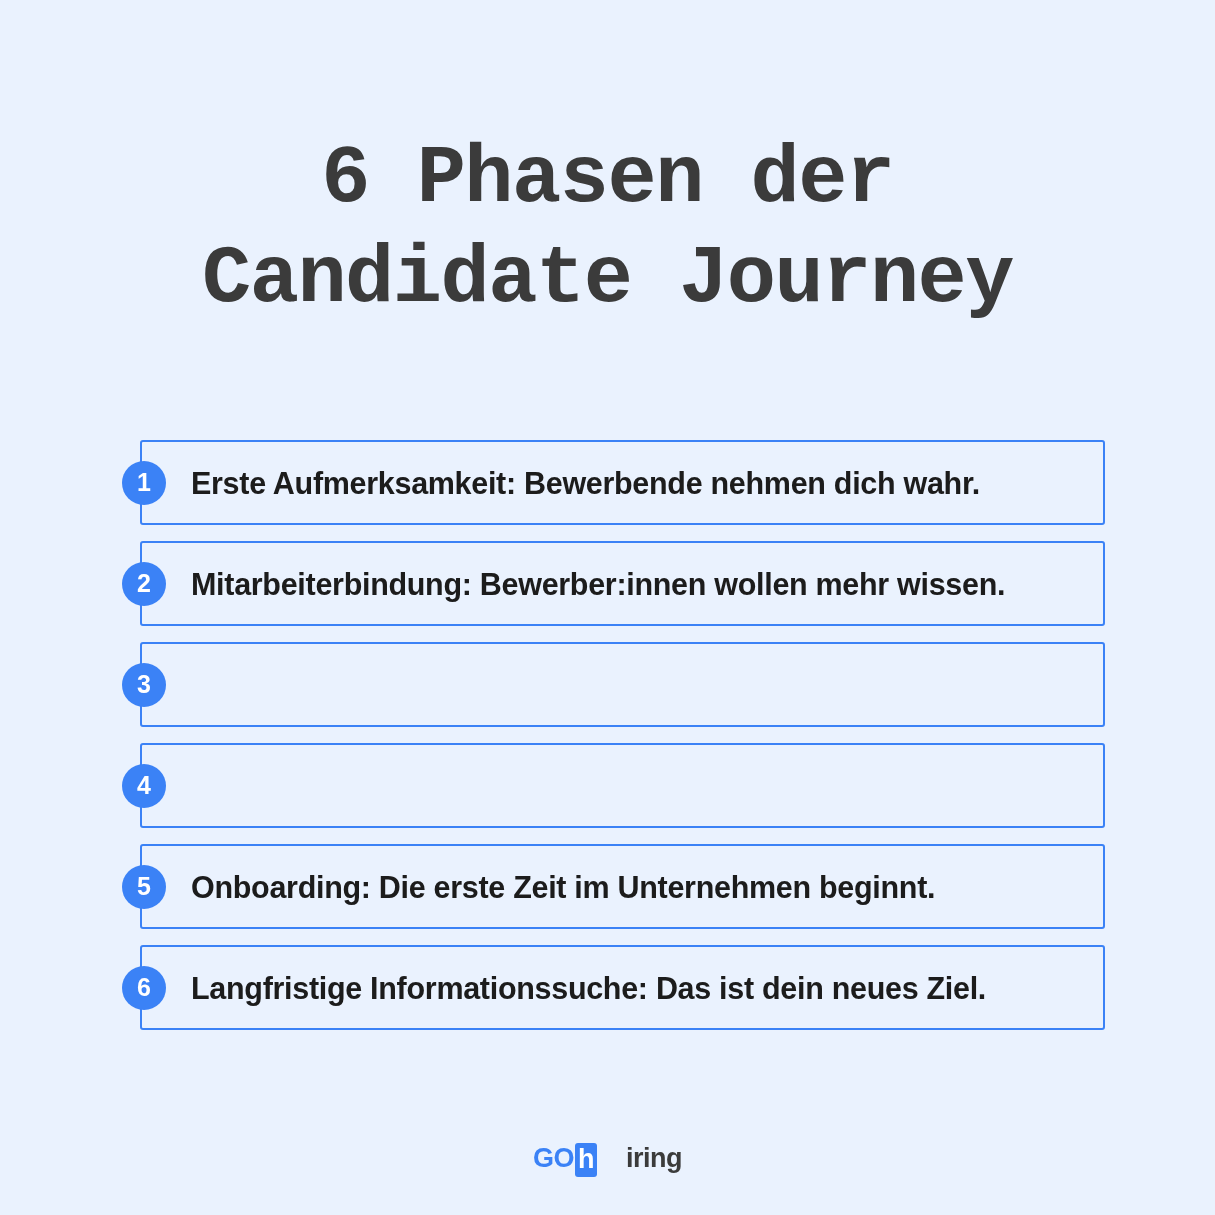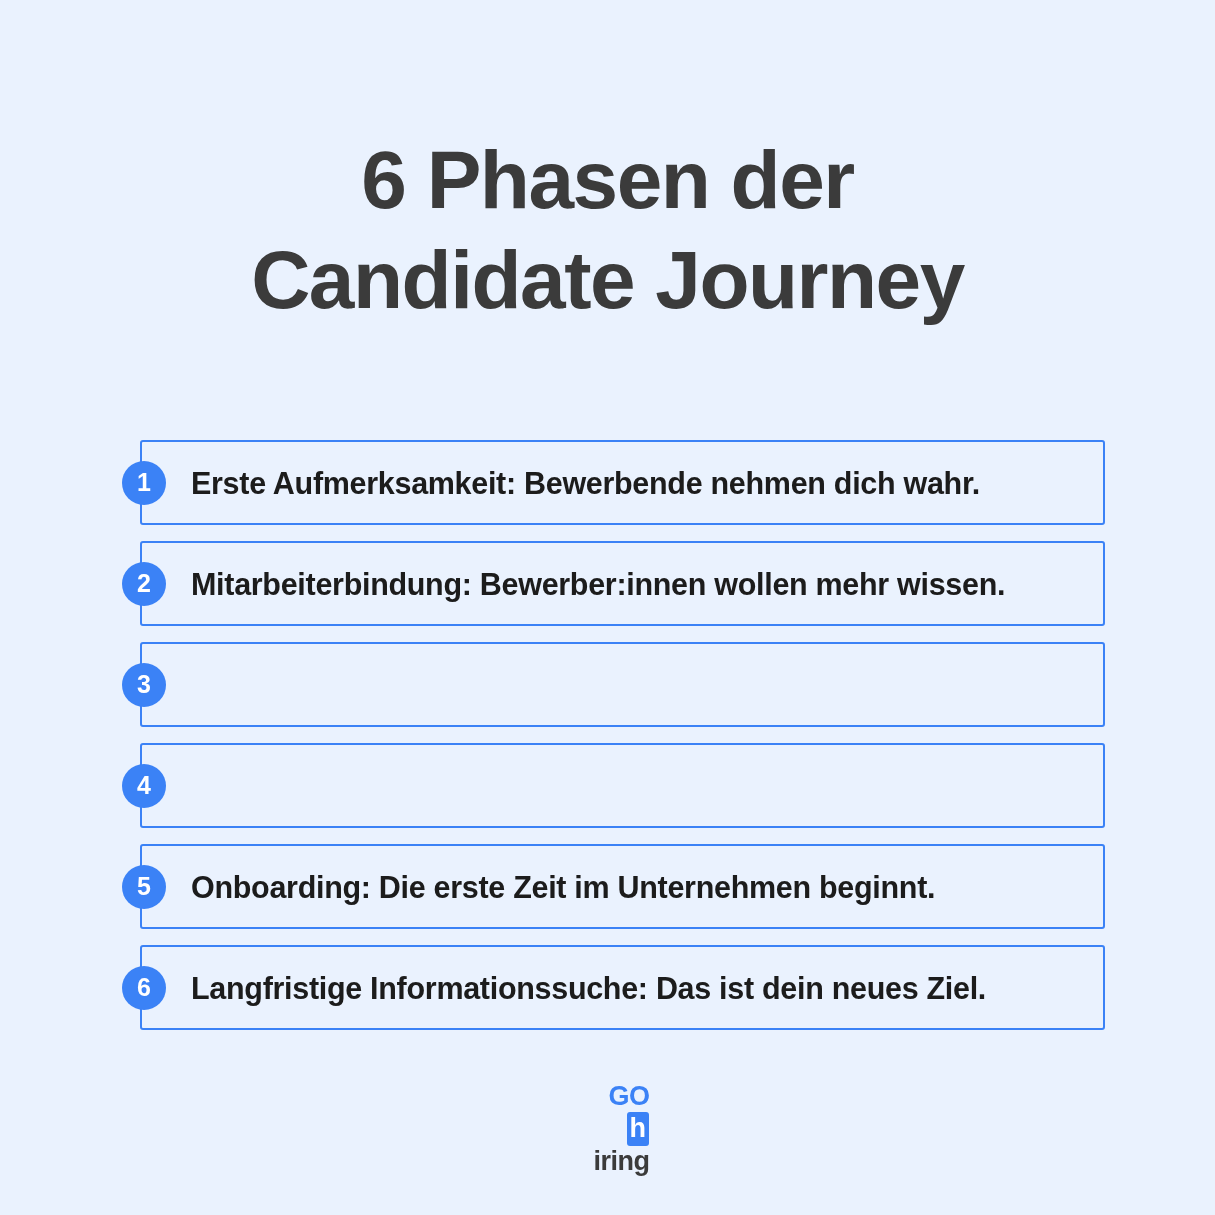--- a/index.html
+++ b/index.html
@@ -22,20 +22,21 @@
     box-sizing: border-box;
   }
 
   
   .title-block {
     position: absolute;
     top: 130px;
     left: 0;
     width: 1215px;
     text-align: center;
+    font-family: Liberation Mono, monospace;
   }
   .title-line {
     font-size: 82px;
     font-weight: 700;
     color: #3b3b3b;
     letter-spacing: -1.5px;
     line-height: 1.22;
   }
 
   
@@ -97,25 +98,24 @@
     position: absolute;
     bottom: 38px;
     left: 0;
     width: 1215px;
     display: flex;
     align-items: center;
     justify-content: center;
   }
   .logo {
     display: flex;
-    align-items: flex-end;
+    align-items: flex-start;
     font-size: 27px;
     font-weight: 700;
     letter-spacing: -0.5px;
-    flex-direction: column;
   }
   .logo-go {
     color: #3b82f6;
   }
   .logo-h {
     background: #3b82f6;
     color: #ffffff;
     padding: 1px 3px 2px 3px;
     border-radius: 3px;
     margin: 0 1px;

